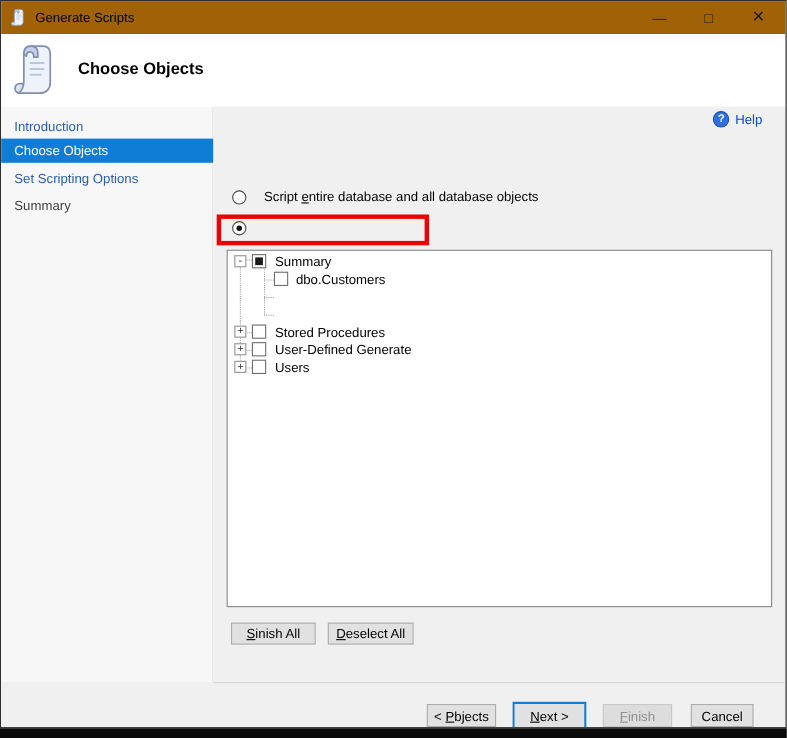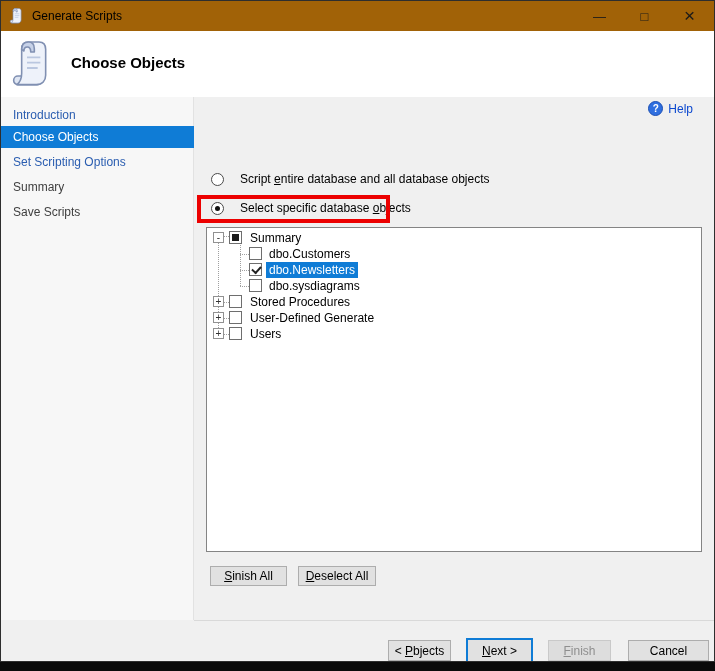--- a/index.html
+++ b/index.html
@@ -80,21 +80,21 @@
   .btn-select-all { left:16px; top:469px; width:77px; height:20px; }
   .btn-deselect-all { left:104px; top:469px; width:78px; height:20px; }
 
   
   .footer { position:absolute; left:0; top:619px; width:713px; height:42px; background:#f0f0f0; }
   .footer-line { position:absolute; left:193px; right:0; top:0; border-top:1px solid #d9d9d9; }
   .btn-previous { left:387px; top:20px; width:63px; height:21px; }
   .btn-next { left:465px; top:18px; width:67px; height:25px; border:2px solid #0f7cd6; }
   .btn-next .inner { background:#e1e1e1; width:100%; height:100%; display:flex; align-items:center; justify-content:center; border:1px solid #e1e1e1; }
   .btn-finish { left:547px; top:20px; width:63px; height:21px; background:#ddd; border:1px solid #c9c9c9; color:#8f8f8f; cursor:default; }
-  .btn-cancel { left:627px; top:20px; width:81px; height:21px; }
+  .btn-cancel { left:627px; top:20px; width:57px; height:21px; }
 </style>
 </head>
 <body>
 
 <div class="stage">
   <div class="window">
 
     <div class="titlebar">
       <svg class="app-icon" viewBox="0 0 36 40">
         <g stroke="#8090b2" stroke-width="1.4" stroke-linejoin="round">
@@ -126,39 +126,37 @@
         </g>
       </svg>
       <span class="header-title">Choose Objects</span>
     </div>
 
     <div class="sidebar">
       <div class="nav-item link" style="top:7px;">Introduction</div>
       <div class="nav-item selected" style="top:29px;">Choose Objects</div>
       <div class="nav-item link" style="top:54px;">Set Scripting Options</div>
       <div class="nav-item disabled" style="top:79px;">Summary</div>
-      <div class="nav-item disabled" style="top:104px;">Save Scripts</div>
     </div>
 
     <div class="content">
 
       <div class="help">
         <span class="help-icon">?</span>
         <span class="help-label">Help</span>
       </div>
 
 
       <div class="radio-row r1">
         <span class="radio-circle"></span>
         <span class="radio-label"><span>Script </span><span class="mnemonic">e</span><span>ntire database and all database objects</span></span>
       </div>
 
       <div class="radio-row r2">
         <span class="radio-circle on"></span>
-        <span class="radio-label"><span>Select specific database </span><span class="mnemonic">o</span><span>bjects</span></span>
       </div>
 
       <div class="red-annotation"></div>
 
       <div class="tree-panel">
 
         <div class="connector conn-v" style="left:11px; top:13px; height:93px;"></div>
         <div class="connector conn-v" style="left:33px; top:14px; height:44px;"></div>
         <div class="connector conn-h" style="left:33px; top:26px; width:9px;"></div>
         <div class="connector conn-h" style="left:33px; top:42px; width:9px;"></div>
@@ -170,28 +168,20 @@
 
         <div class="tree-row" style="top:2px;">
           <span class="expander">-</span>
           <span class="checkbox root indeterminate"></span>
           <span class="tree-label root">Summary</span>
         </div>
         <div class="tree-row" style="top:18px;">
           <span class="checkbox child"></span>
           <span class="tree-label child">dbo.Customers</span>
         </div>
-        <div class="tree-row" style="top:34px;">
-          <span class="checkbox child checked"></span>
-          <span class="tree-label child selected">dbo.Newsletters</span>
-        </div>
-        <div class="tree-row" style="top:50px;">
-          <span class="checkbox child"></span>
-          <span class="tree-label child">dbo.sysdiagrams</span>
-        </div>
         <div class="tree-row" style="top:66px;">
           <span class="expander">+</span>
           <span class="checkbox root"></span>
           <span class="tree-label root">Stored Procedures</span>
         </div>
         <div class="tree-row" style="top:82px;">
           <span class="expander">+</span>
           <span class="checkbox root"></span>
           <span class="tree-label root">User-Defined Generate</span>
         </div>

